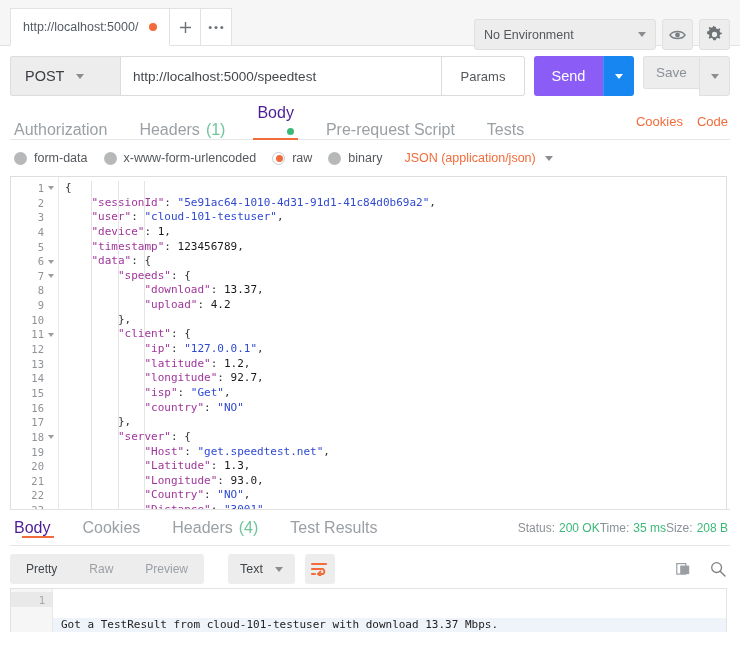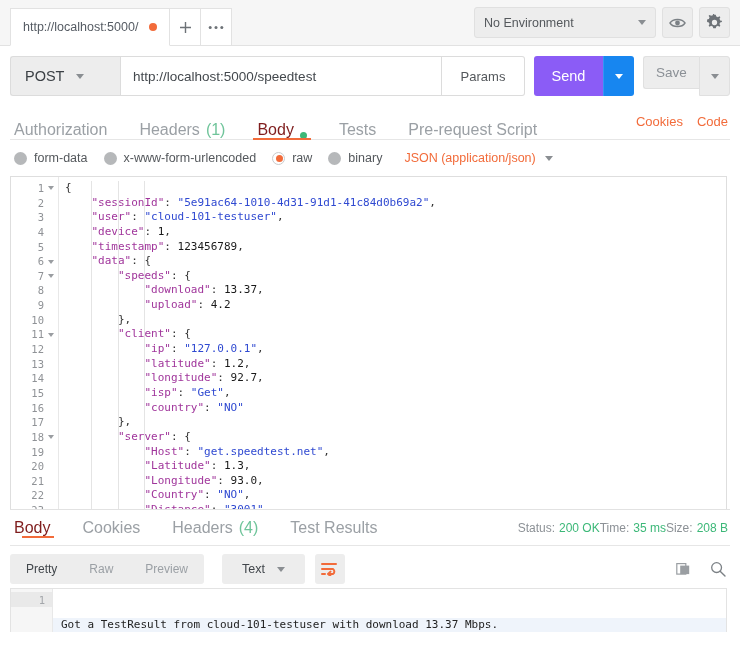--- a/index.html
+++ b/index.html
@@ -54,21 +54,21 @@
     margin-bottom: -1px;
     display: flex; align-items: center; justify-content: center;
     color: #7b8085;
     font-size: 15px;
   }
   .tabbtn.plus { font-size: 19px; font-weight: 300; color: #6d7277; }
   .tabbtn.dots { font-size: 14px; letter-spacing: 1px; }
 
   .env-area {
     position: absolute;
-    right: 10px; top: 7px;
+    right: 10px; top: 19px;
     display: flex; align-items: center; gap: 6px;
   }
   .env-select {
     width: 182px; height: 31px;
     background: #ededed;
     border: 1px solid #e0e0e0;
     border-radius: 3px;
     display: flex; align-items: center;
     padding: 0 9px;
     font-size: 12.5px;
@@ -176,21 +176,21 @@
   }
   .rtab {
     display: flex; align-items: flex-end;
     gap: 6px;
     padding: 0 16px;
     font-size: 16px;
     color: #9ba0a5;
     position: relative;
   }
   .rtab:first-child { padding-left: 4px; }
-  .rtab.active { color: #7f1d1d; }
+  .rtab.active { color: #4c1d95; flex-direction: column; }
   .rtab.active::after {
     content: "";
     position: absolute;
     left: 12px; right: 12px; bottom: -1px;
     height: 2px;
     background: #f26b3a;
   }
   .rtab .count { color: #6fc49a; }
   .green-dot {
     width: 7px; height: 7px; border-radius: 50%;
@@ -335,22 +335,22 @@
     font-size: 12px;
     color: #9ba0a5;
   }
   .seg .item.active { color: #41464b; }
   .seg2 {
     height: 30px;
     background: #ededed;
     border-radius: 3px;
     display: flex; align-items: center;
     gap: 12px;
-    padding: 0 20px;
-    margin-left: 18px;
+    padding: 0 12px;
+    margin-left: 24px;
     font-size: 12.5px;
     color: #41464b;
   }
   .wrapbtn {
     width: 30px; height: 30px;
     background: #ededed;
     border-radius: 3px;
     margin-left: 10px;
     display: flex; align-items: center; justify-content: center;
   }
@@ -476,24 +476,24 @@
     </div>
     <div class="rtab">
       <span>Headers</span>
       <span class="count">(1)</span>
     </div>
     <div class="rtab active">
       <span>Body</span>
       <span class="green-dot"></span>
     </div>
     <div class="rtab">
+      <span>Pre-request Script</span>
+    </div>
+    <div class="rtab">
       <span>Tests</span>
-    </div>
-    <div class="rtab">
-      <span>Pre-request Script</span>
     </div>
     <div class="rtabs-right">
       <span class="link-orange">Cookies</span>
       <span class="link-orange">Code</span>
     </div>
   </div>
 
 <div class="bodytype" id="body-type-row">
     <div class="radio-item">
       <span class="radio"></span>

